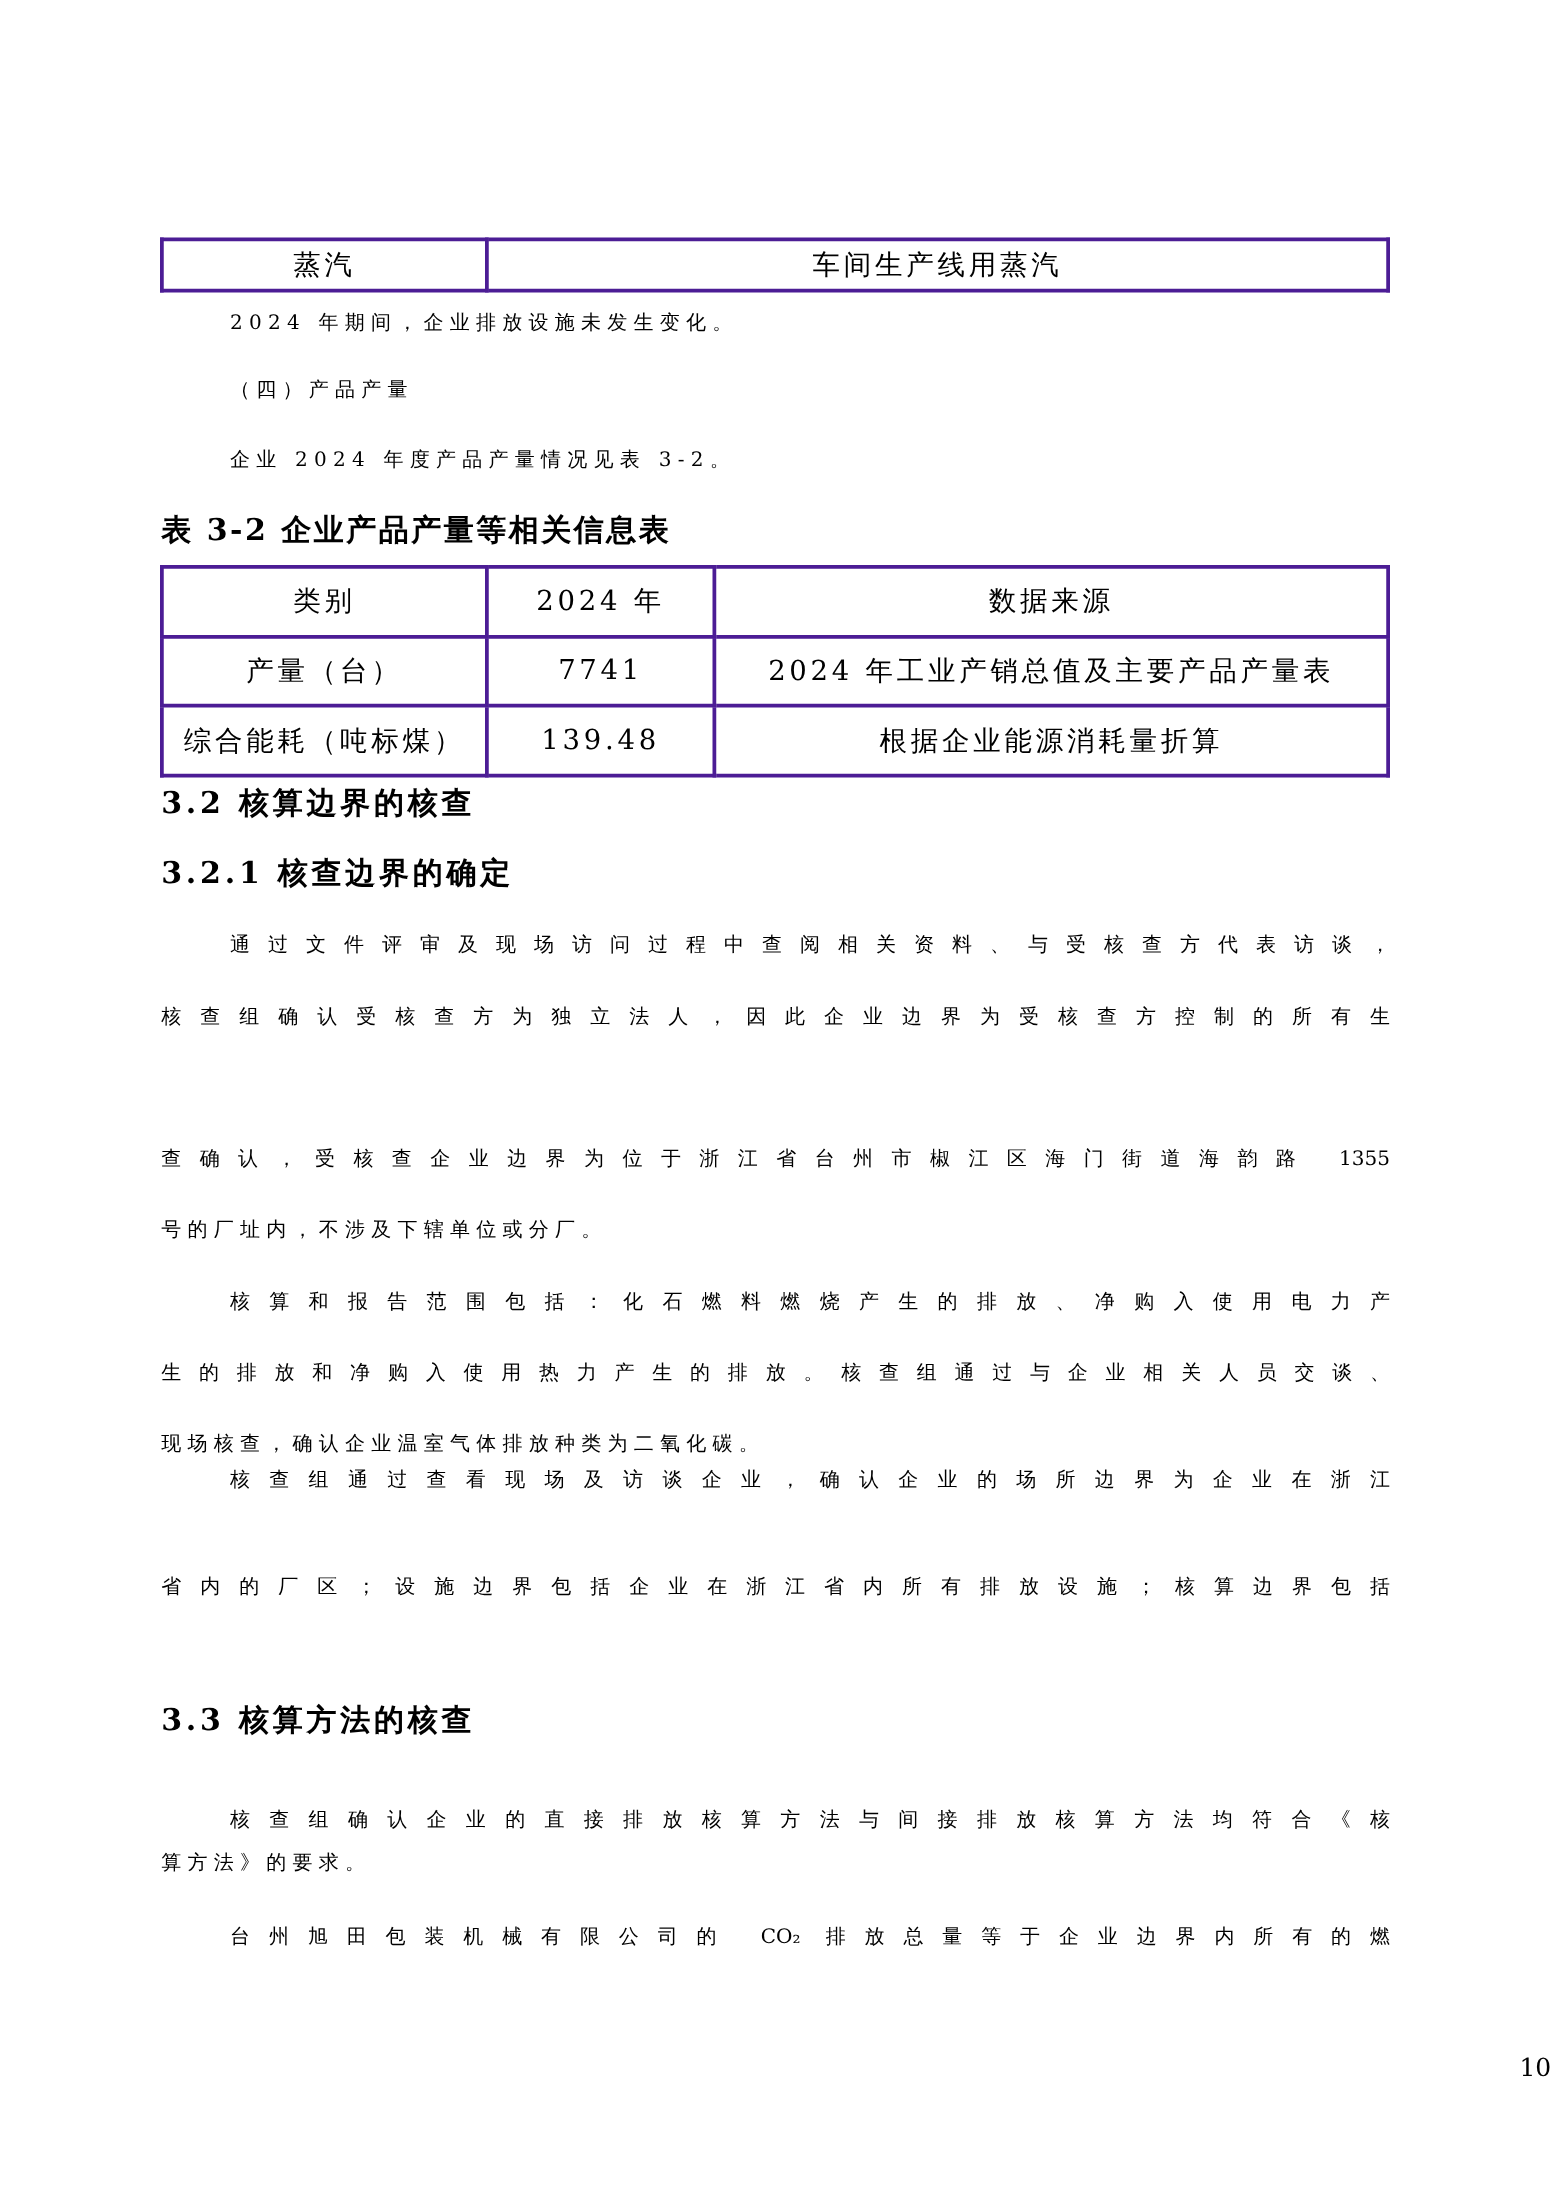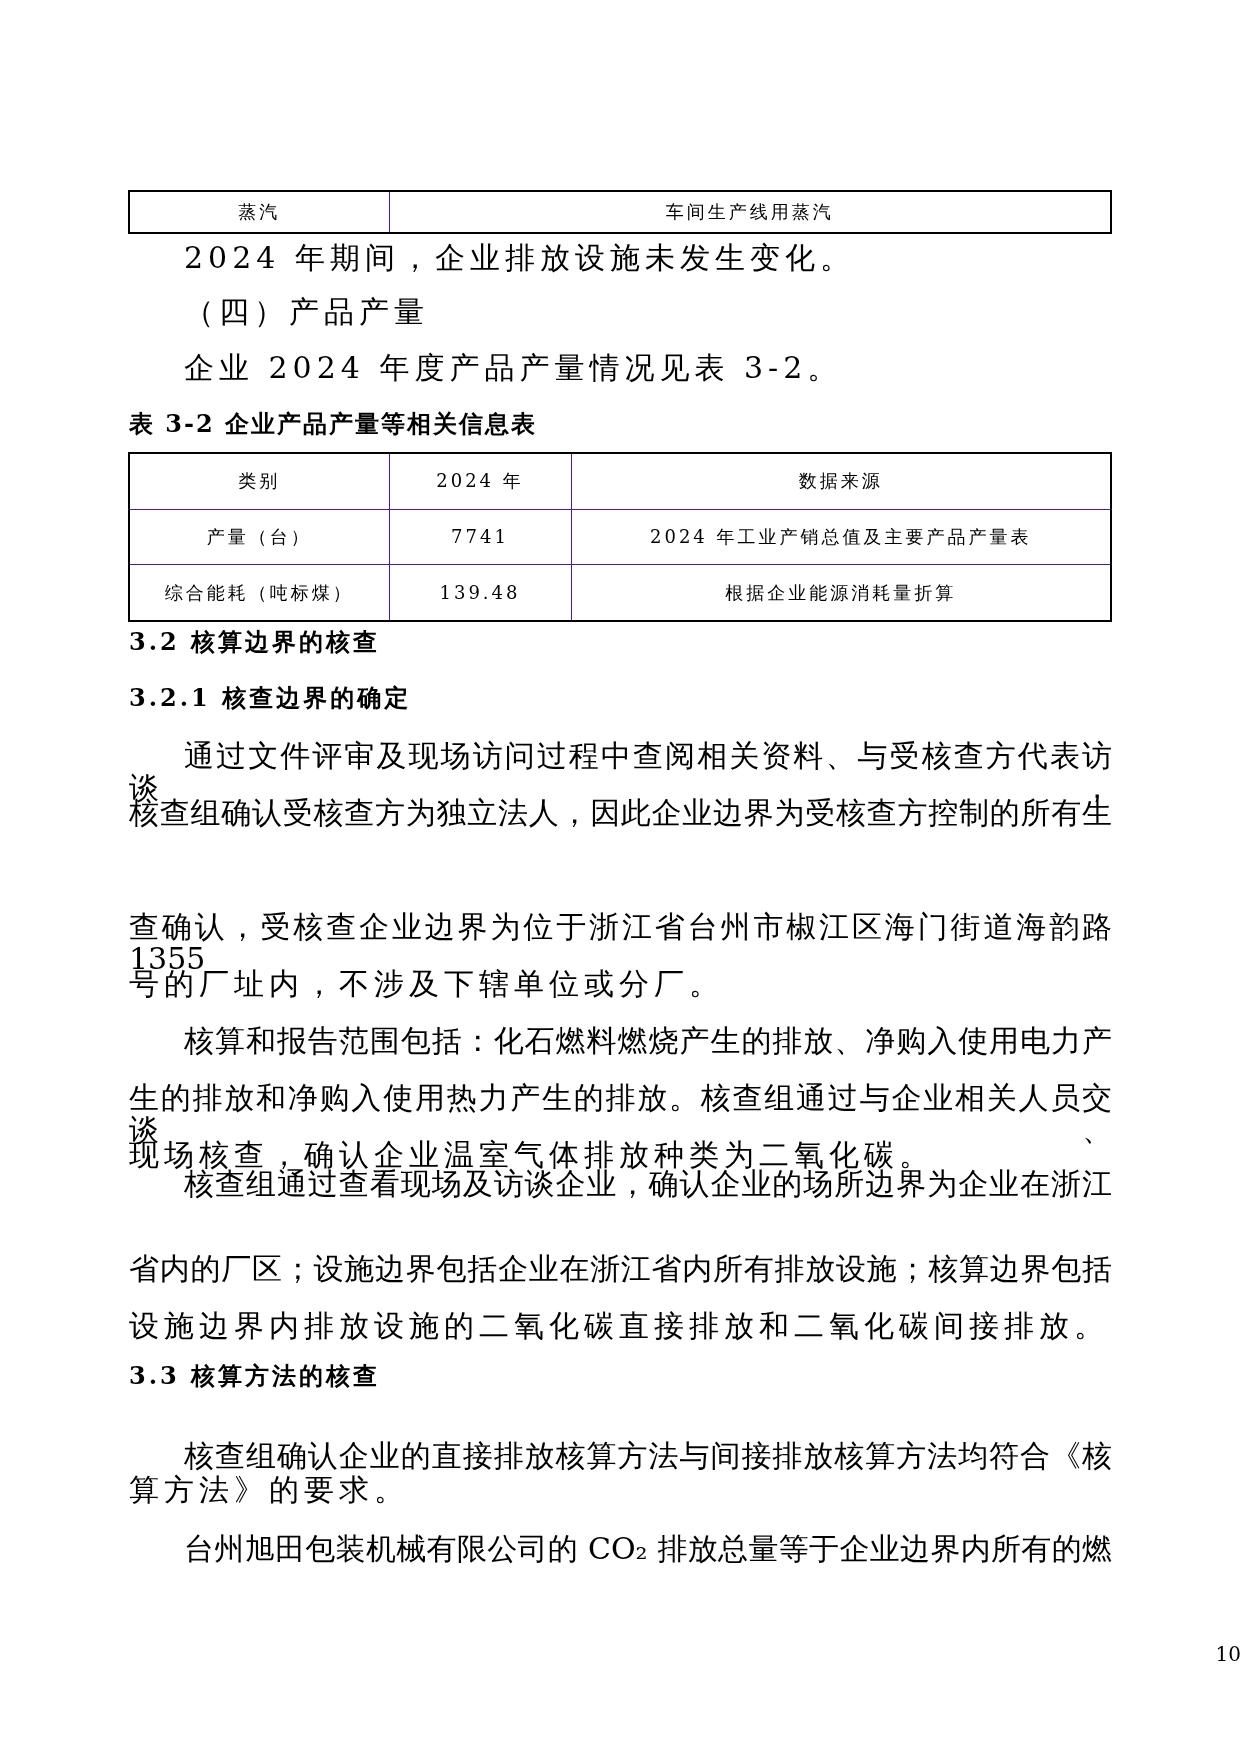--- a/index.html
+++ b/index.html
@@ -6,37 +6,37 @@
   body{
     width:1241px;height:1755px;
     background:#ffffff;color:#000;
     font-family:"DejaVu Serif","Liberation Serif",serif;
     position:relative;overflow:hidden;
   }
   .page{position:absolute;inset:0;background:#fff;}
   
   .ln{
     position:absolute;left:129px;width:983px;
-    font-size:30px;line-height:32px;white-space:normal;
+    font-size:16px;line-height:32px;white-space:normal;
   }
   .fill{text-align:justify;text-align-last:justify;}
   .end{letter-spacing:5px;}
   .ind{text-indent:55px;}
   .hd{font-weight:bold;font-size:24px;letter-spacing:3px;}
   .caption{text-align:left;font-weight:bold;font-size:24px;letter-spacing:2px;}
   
   table.doc{
     position:absolute;left:128px;width:984px;
     border-collapse:collapse;table-layout:fixed;
     border:2px solid #000;
   }
   table.doc td{
-    border:1px solid #4c1d95;
+    border:3px solid #4c1d95;
     text-align:center;vertical-align:middle;
-    font-size:18px;letter-spacing:3px;
+    font-size:22px;letter-spacing:3px;
     padding:0 4px;overflow:hidden;
     font-family:"DejaVu Serif","Liberation Serif",serif;
   }
   .pageno{
     position:absolute;left:0;width:1241px;text-align:right;
     font-size:20px;
   }
 </style>
 </head>
 <body>
@@ -96,21 +96,20 @@
   <div class="ln fill" style="top:797px;">核查组确认受核查方为独立法人，因此企业边界为受核查方控制的所有生</div>
   <div class="ln fill" style="top:911px;">查确认，受核查企业边界为位于浙江省台州市椒江区海门街道海韵路 1355</div>
   <div class="ln end" style="top:968px;">号的厂址内，不涉及下辖单位或分厂。</div>
 
   <div class="ln ind fill" style="top:1025px;">核算和报告范围包括：化石燃料燃烧产生的排放、净购入使用电力产</div>
   <div class="ln fill" style="top:1082px;">生的排放和净购入使用热力产生的排放。核查组通过与企业相关人员交谈、</div>
   <div class="ln end" style="top:1139px;">现场核查，确认企业温室气体排放种类为二氧化碳。</div>
 
   <div class="ln ind fill" style="top:1168px;">核查组通过查看现场及访谈企业，确认企业的场所边界为企业在浙江</div>
   <div class="ln fill" style="top:1253px;">省内的厂区；设施边界包括企业在浙江省内所有排放设施；核算边界包括</div>
-  <div class="ln end" style="top:1310px;">设施边界内排放设施的二氧化碳直接排放和二氧化碳间接排放。</div>
 
   <div class="ln hd" style="top:1360px;">3.3 核算方法的核查</div>
 
   <div class="ln ind fill" style="top:1417px;margin-top:23px;">核查组确认企业的直接排放核算方法与间接排放核算方法均符合《核</div>
   <div class="ln end" style="top:1474px;">算方法》的要求。</div>
 
   <div class="ln ind fill" style="top:1533px;">台州旭田包装机械有限公司的 CO₂ 排放总量等于企业边界内所有的燃</div>
 
   <div class="pageno" style="top:1642px;">10</div>
 

